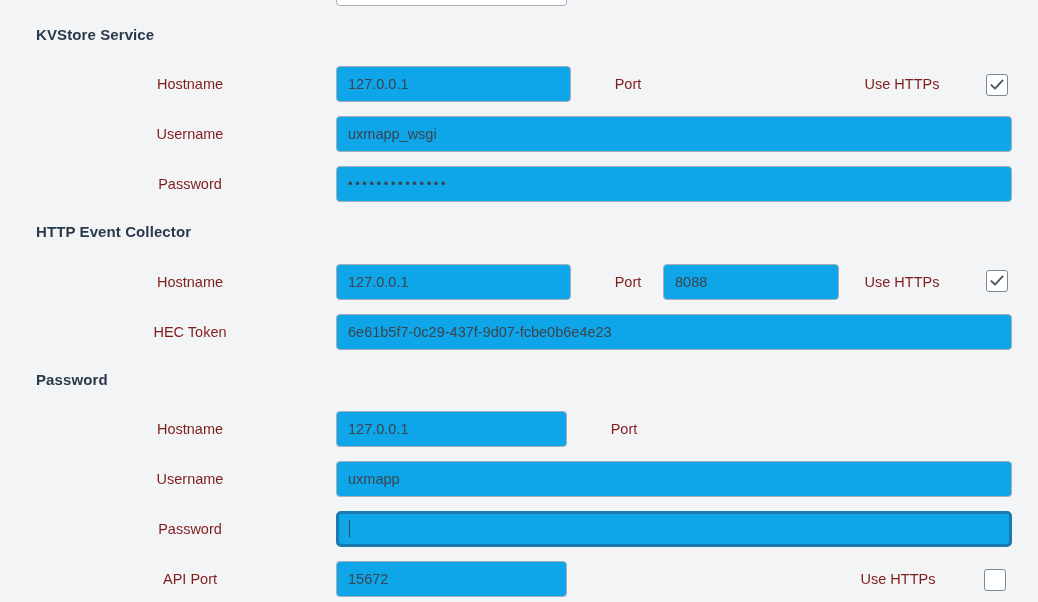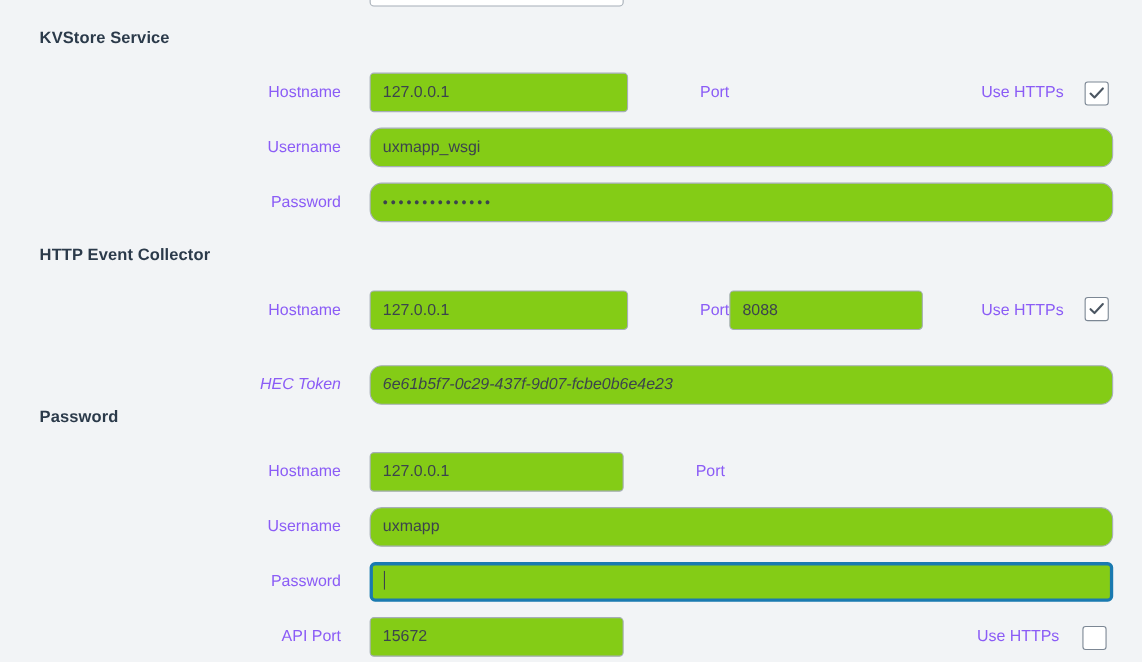--- a/index.html
+++ b/index.html
@@ -42,59 +42,59 @@
     height: 36px;
   }
 
   .field-label {
     position: absolute;
     right: 0;
     top: 0;
     height: 36px;
     line-height: 36px;
     font-size: 14.5px;
-    color: #8b5cf6;
-    text-align: right;
+    color: #7f1d1d;
+    text-align: center;
     white-space: nowrap;
   }
   .label-main {
     width: 240px;
     left: 70px;      
   }
   .label-port {
     width: 70px;
   }
   .label-https {
     width: 130px;
     font-size: 14.5px;
   }
 
   
   .inp {
     position: absolute;
     top: 0;
     height: 36px;
     box-sizing: border-box;
-    background: #84cc16;
+    background: #0ea5e9;
     border: 1px solid #a6aeb7;
     border-radius: 4px;
     font-family: "Liberation Sans", sans-serif;
     font-size: 14.5px;
     color: #3c444d;
     padding: 0 11px;
     line-height: 34px;
     outline: none;
     white-space: nowrap;
     overflow: hidden;
   }
   .inp::placeholder { color: #9aa3ac; }
 
   .inp-short { left: 336px; width: 235px; }
   .inp-short2 { left: 336px; width: 231px; }
-  .inp-wide  { left: 336px; width: 676px; border-radius: 11px; }
+  .inp-wide  { left: 336px; width: 676px; }
   .inp-port  { left: 663px; width: 176px; }
   .inp-port-rmq { left: 663px; width: 173px; }
 
   .inp.focused {
     border: 3px solid #1a7ab0;
     border-radius: 5px;
     padding: 0 9px;
     line-height: 30px;
   }
 
@@ -187,21 +187,21 @@
     <div class="field-label label-port" style="left:593px;">Port</div>
     <div class="inp inp-port">8088</div>
     <div class="field-label label-https" style="left:837px;">Use HTTPs</div>
     <div class="checkbox" style="left:986px;top:6px;">
       <svg viewBox="0 0 16 16">
         <path d="M2.4 8.1 L6.0 11.6 L13.6 3.4" fill="none" stroke="#4b5662" stroke-width="1.9" stroke-linecap="round" stroke-linejoin="round"></path>
       </svg>
     </div>
   </div>
 
-  <div class="row" style="top:332px;font-style:italic;">
+  <div class="row" style="top:314px;">
     <div class="field-label label-main">HEC Token</div>
     <div class="inp inp-wide">6e61b5f7-0c29-437f-9d07-fcbe0b6e4e23</div>
   </div>
 
   <div class="section-header" style="top:371px;">Password</div>
 
   <div class="row" style="top:411px;">
     <div class="field-label label-main">Hostname</div>
     <div class="inp inp-short2">127.0.0.1</div>
     <div class="field-label label-port" style="left:589px;">Port</div>

